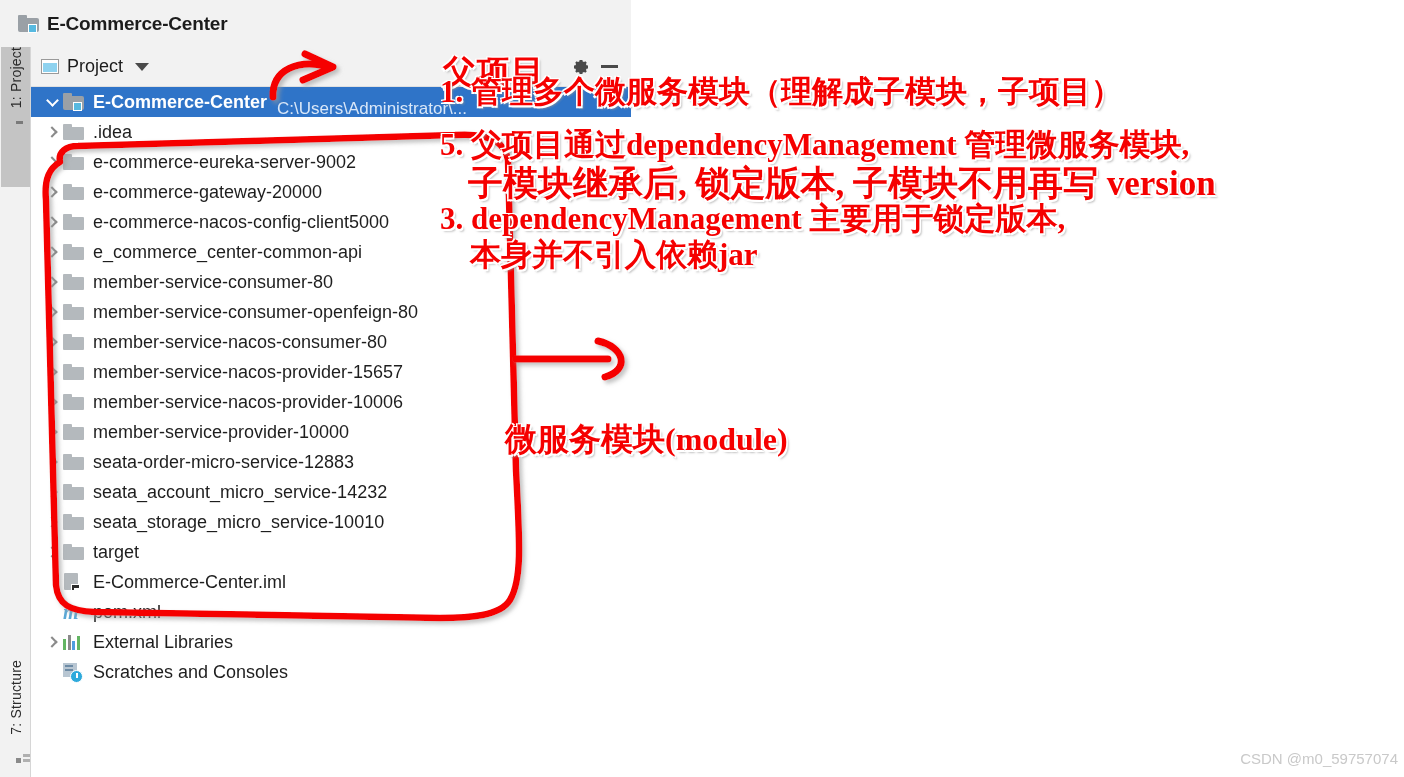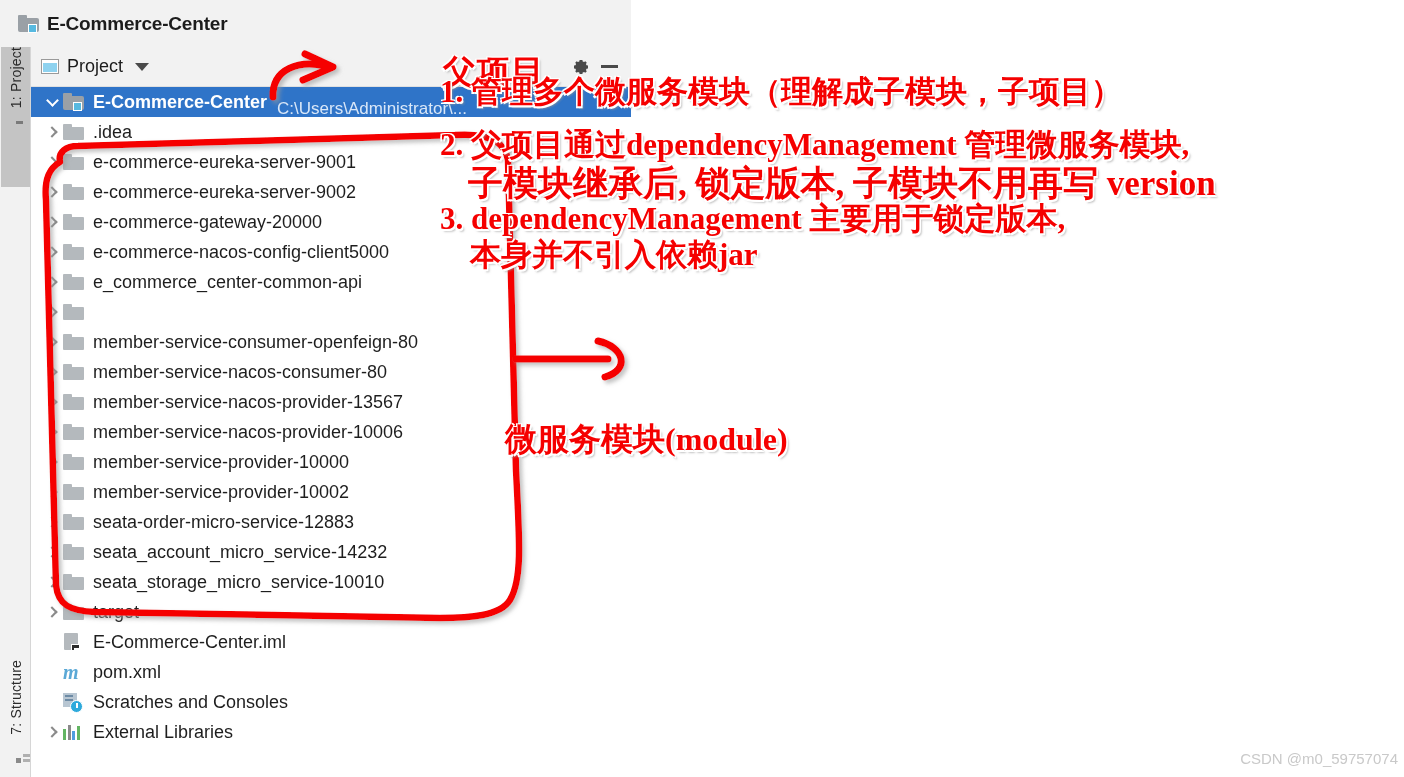--- a/index.html
+++ b/index.html
@@ -255,32 +255,20 @@
             </span>
           <span class="ico">
               <span class="f-plain">
                 <span class="t"></span>
                 <span class="b"></span>
               </span>
             </span>
           <span class="lbl">.idea</span>
         </div>
 
-        <div class="row indent-2">
-          <span class="arrow">
-              <span class="chev-r"></span>
-            </span>
-          <span class="ico">
-              <span class="f-plain">
-                <span class="t"></span>
-                <span class="b"></span>
-              </span>
-            </span>
-          <span class="lbl">e-commerce-eureka-server-9001</span>
-        </div>
 
         <div class="row indent-2">
           <span class="arrow">
               <span class="chev-r"></span>
             </span>
           <span class="ico">
               <span class="f-plain">
                 <span class="t"></span>
                 <span class="b"></span>
               </span>
@@ -330,20 +318,21 @@
         <div class="row indent-2">
           <span class="arrow">
               <span class="chev-r"></span>
             </span>
           <span class="ico">
               <span class="f-plain">
                 <span class="t"></span>
                 <span class="b"></span>
               </span>
             </span>
+          <span class="lbl">member-service-consumer-80</span>
         </div>
 
         <div class="row indent-2">
           <span class="arrow">
               <span class="chev-r"></span>
             </span>
           <span class="ico">
               <span class="f-plain">
                 <span class="t"></span>
                 <span class="b"></span>
@@ -368,21 +357,21 @@
         <div class="row indent-2">
           <span class="arrow">
               <span class="chev-r"></span>
             </span>
           <span class="ico">
               <span class="f-plain">
                 <span class="t"></span>
                 <span class="b"></span>
               </span>
             </span>
-          <span class="lbl">member-service-nacos-provider-13567</span>
+          <span class="lbl">member-service-nacos-provider-15657</span>
         </div>
 
         <div class="row indent-2">
           <span class="arrow">
               <span class="chev-r"></span>
             </span>
           <span class="ico">
               <span class="f-plain">
                 <span class="t"></span>
                 <span class="b"></span>
@@ -397,32 +386,20 @@
             </span>
           <span class="ico">
               <span class="f-plain">
                 <span class="t"></span>
                 <span class="b"></span>
               </span>
             </span>
           <span class="lbl">member-service-provider-10000</span>
         </div>
 
-        <div class="row indent-2">
-          <span class="arrow">
-              <span class="chev-r"></span>
-            </span>
-          <span class="ico">
-              <span class="f-plain">
-                <span class="t"></span>
-                <span class="b"></span>
-              </span>
-            </span>
-          <span class="lbl">member-service-provider-10002</span>
-        </div>
 
         <div class="row indent-2">
           <span class="arrow">
               <span class="chev-r"></span>
             </span>
           <span class="ico">
               <span class="f-plain">
                 <span class="t"></span>
                 <span class="b"></span>
               </span>
@@ -479,46 +456,46 @@
             </span>
           <span class="lbl">E-Commerce-Center.iml</span>
         </div>
 
         <div class="row indent-2">
           <span class="arrow empty"></span>
           <span class="ico">
               <span class="m-icon">m</span>
             </span>
           <span class="lbl">pom.xml</span>
-        </div>
-
-        <div class="row indent-1">
-          <span class="arrow empty"></span>
-          <span class="ico">
-            <span class="scratch">
-                <span class="sq"></span>
-                <span class="clk"></span>
-              </span>
-          </span>
-          <span class="lbl">Scratches and Consoles</span>
         </div>
 
         <div class="row indent-1">
           <span class="arrow">
               <span class="chev-r"></span>
             </span>
           <span class="ico">
             <span class="bars">
                 <span></span>
                 <span></span>
                 <span></span>
                 <span></span>
               </span>
           </span>
           <span class="lbl">External Libraries</span>
+        </div>
+
+        <div class="row indent-1">
+          <span class="arrow empty"></span>
+          <span class="ico">
+            <span class="scratch">
+                <span class="sq"></span>
+                <span class="clk"></span>
+              </span>
+          </span>
+          <span class="lbl">Scratches and Consoles</span>
         </div>
 
       </div>
     </div>
   </div>
 
   <svg class="annot-svg" viewBox="0 0 1404 777">
     <defs>
       <filter id="sh" x="-30%" y="-30%" width="180%" height="180%">
         <feDropShadow dx="3" dy="3" stdDeviation="2" flood-color="#9a9a9a" flood-opacity="0.6"></feDropShadow>
@@ -541,21 +518,21 @@
     </g>
 
     <g filter="url(#sh)">
       <path d="M516,359 L608,359" stroke="#f50000" stroke-width="7" fill="none" stroke-linecap="round"></path>
       <path d="M598,341 C625,347 630,370 605,377" stroke="#f50000" stroke-width="7" fill="none" stroke-linecap="round"></path>
     </g>
   </svg>
 
   <div class="annot-text" id="an-parent">父项目</div>
   <div class="annot-text" id="an-l1">1. 管理多个微服务模块（理解成子模块，子项目）</div>
-  <div class="annot-text" id="an-l2">2. 父项目通过dependencyManagement 管理微服务模块,</div>
+  <div class="annot-text" id="an-l2">5. 父项目通过dependencyManagement 管理微服务模块,</div>
   <div class="annot-text" id="an-l3">子模块继承后, 锁定版本, 子模块不用再写 version</div>
   <div class="annot-text" id="an-l4">3. dependencyManagement 主要用于锁定版本,</div>
   <div class="annot-text" id="an-module">微服务模块(module)</div>
   <div class="annot-text" id="an-l5">本身并不引入依赖jar</div>
 
   <div class="watermark">CSDN @m0_59757074</div>
 
 </div>
 
 </body></html>

